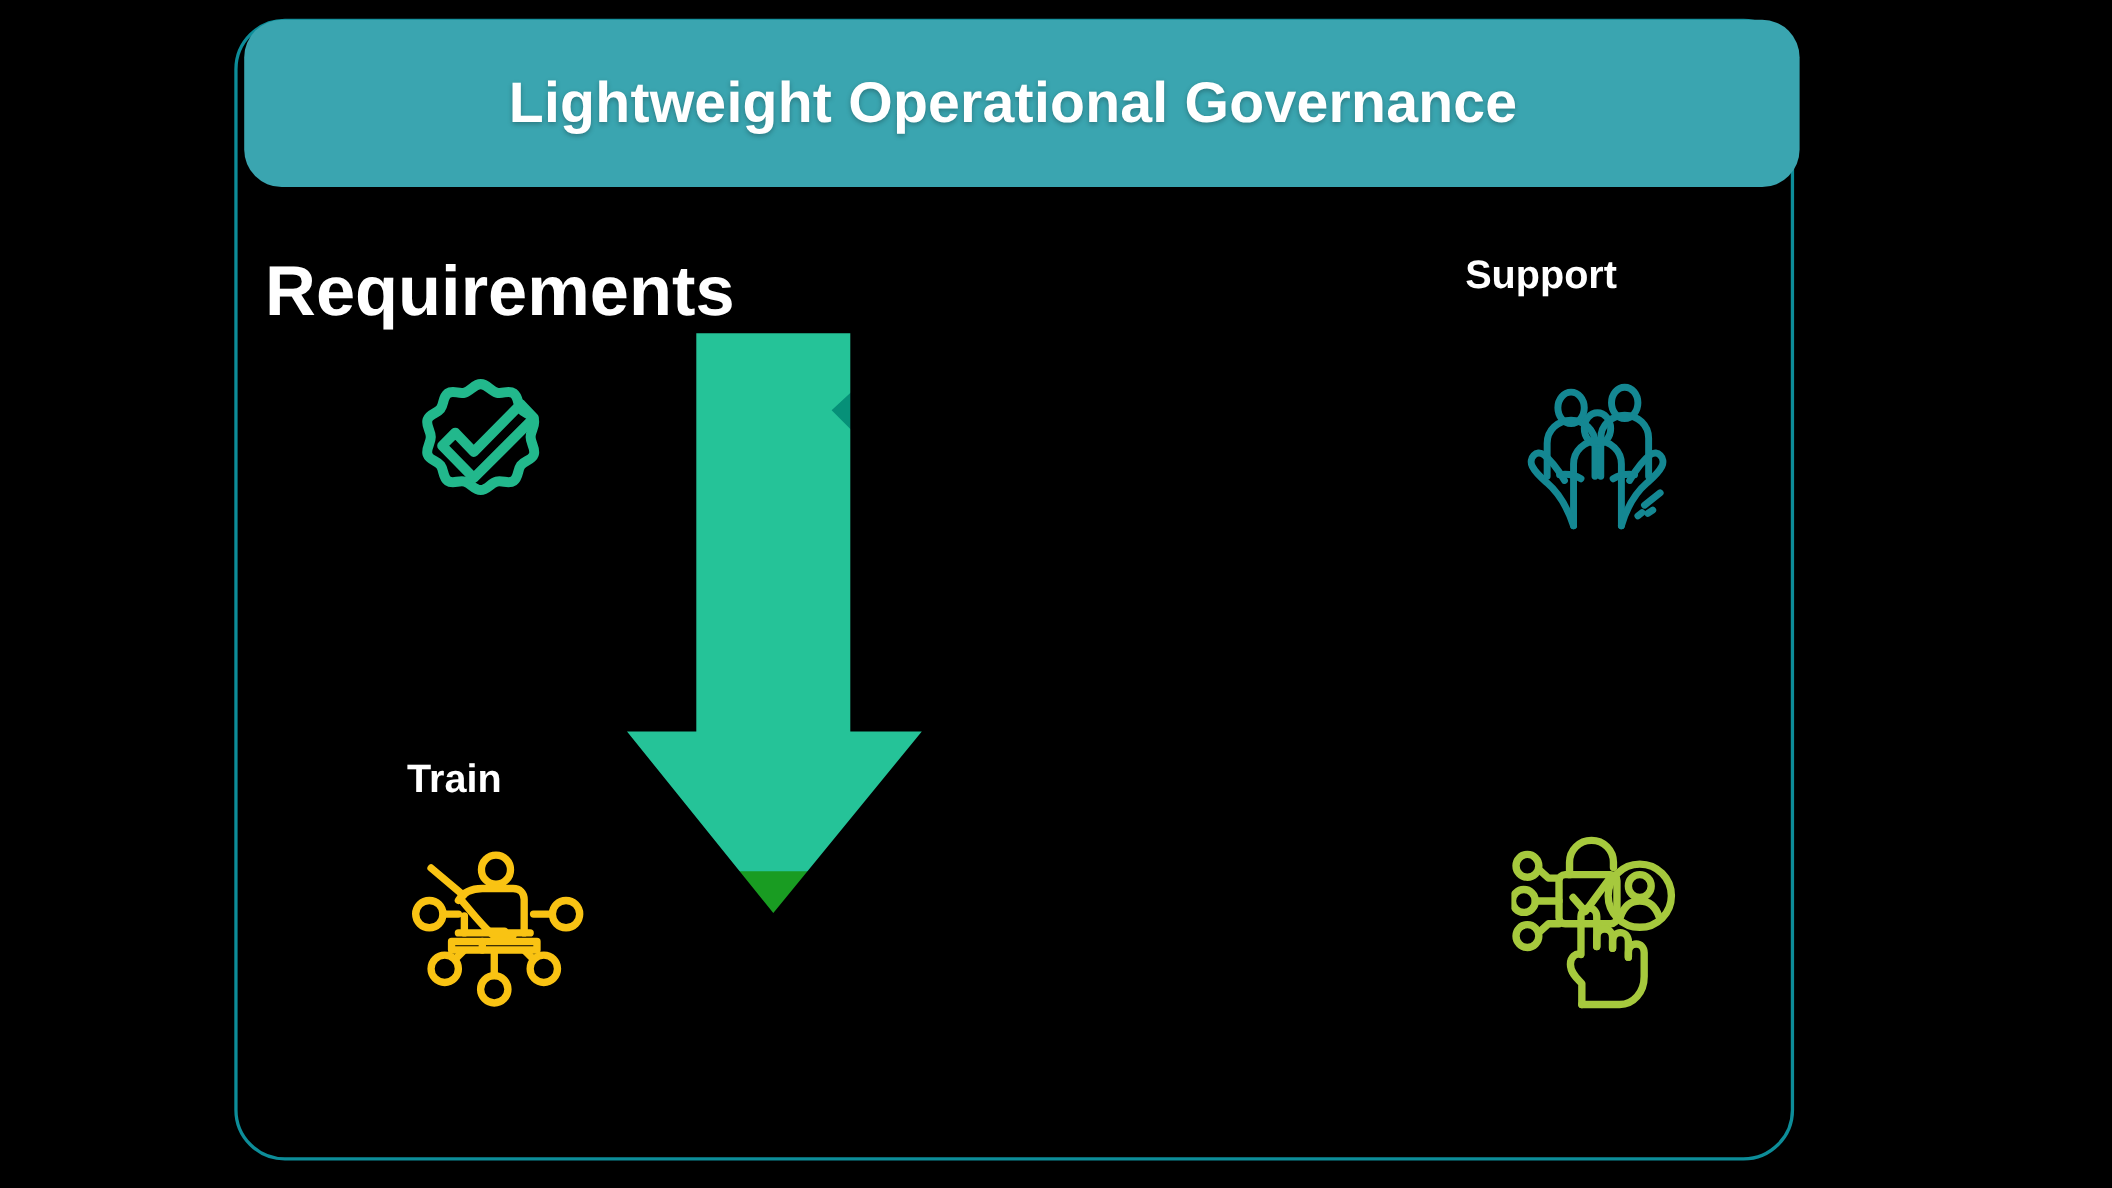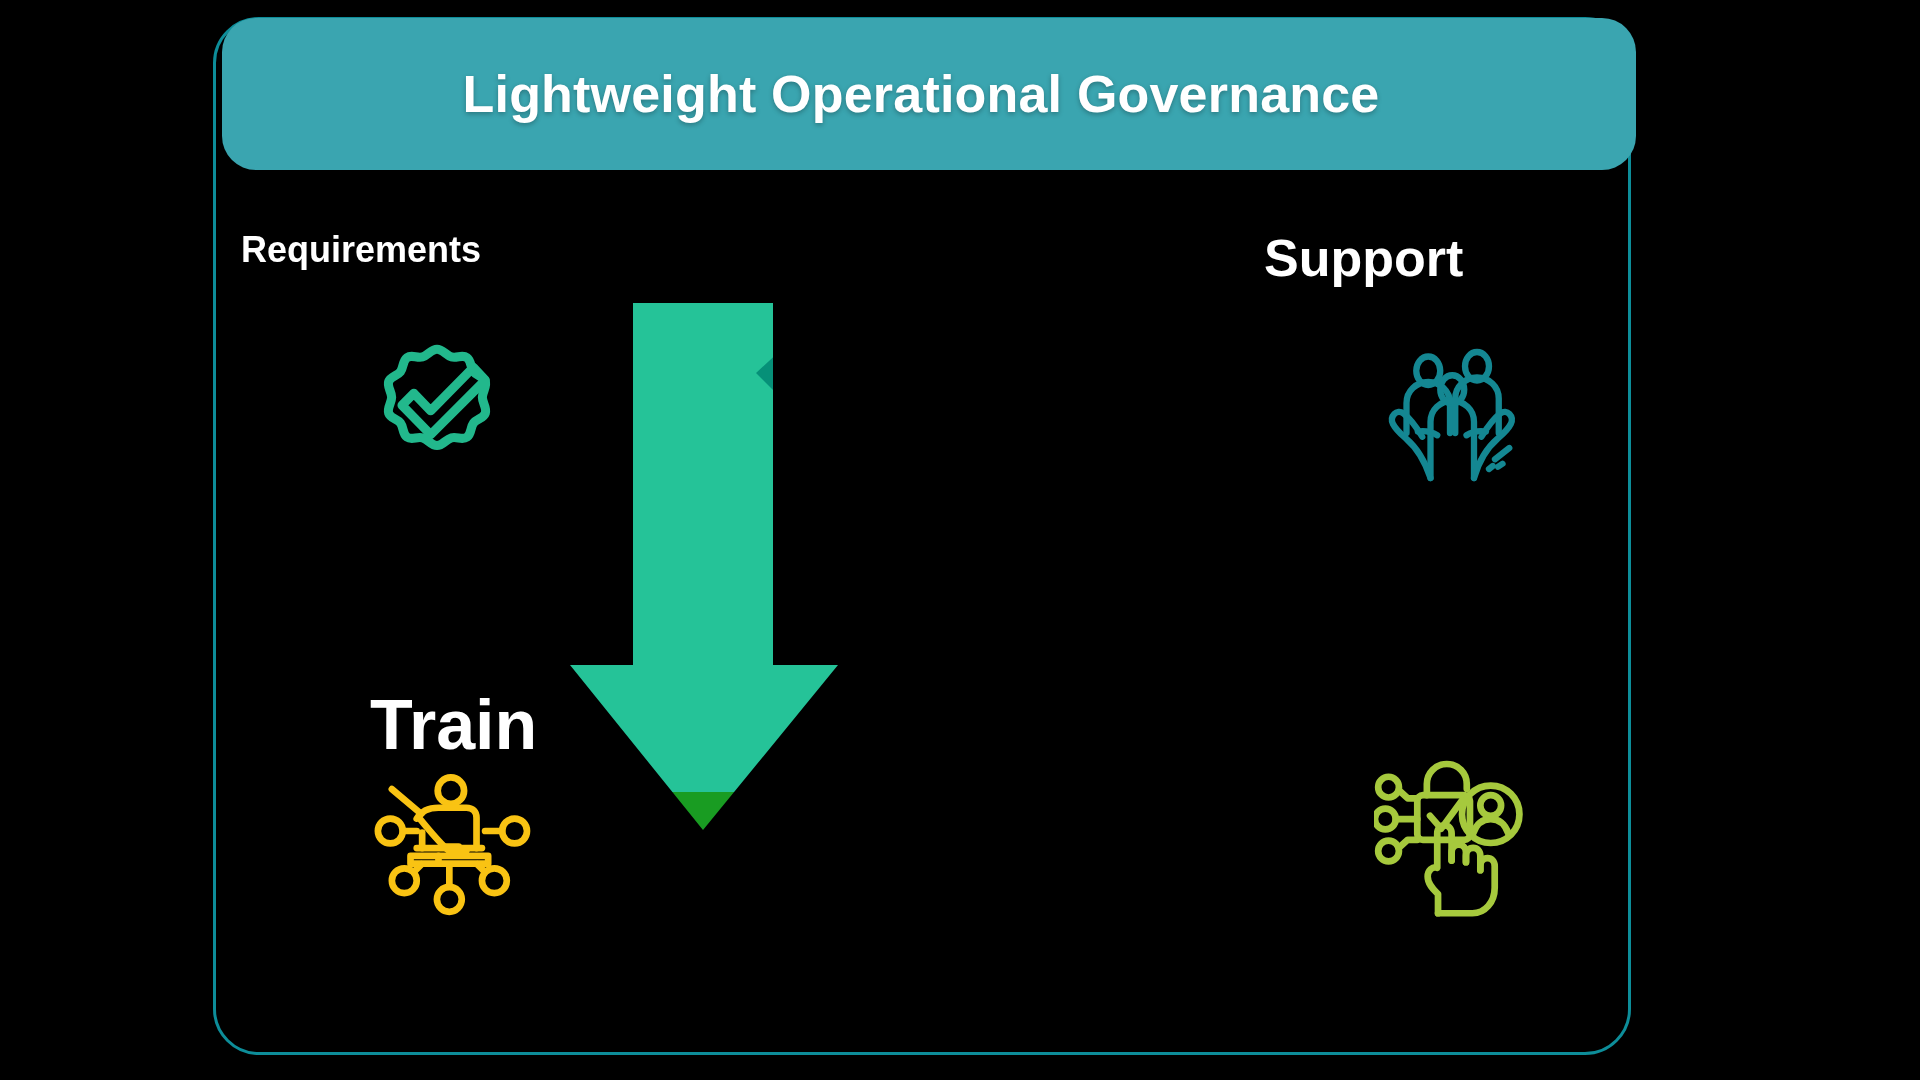--- a/index.html
+++ b/index.html
@@ -42,23 +42,23 @@
 
   
   .qlabel{
     position:absolute;
     color:#ffffff;
     font-weight:bold;
     white-space:nowrap;
     text-shadow:0 2px 6px rgba(0,0,0,.55);
     line-height:1;
   }
-  .lbl-req   { left:241px;  top:232px; font-size:36px; }
-  .lbl-sup   { left:1264px; top:232px; font-size:52px; }
-  .lbl-train { left:370px;  top:690px; font-size:70px; }
+  .lbl-req   { left:241px;  top:232px; font-size:64px; }
+  .lbl-sup   { left:1332px; top:232px; font-size:36px; }
+  .lbl-train { left:370px;  top:690px; font-size:36px; }
   .lbl-enable{ left:1366px; top:657px; font-size:52px; }
 
   
   .icon-box{position:absolute;}
   .ic-req   { left:362px;  top:338px;  width:150px; height:140px; }
   .ic-sup   { left:1384px; top:340px;  width:150px; height:150px; }
   .ic-train { left:374px;  top:772px;  width:160px; height:146px; }
   .ic-enable{ left:1374px; top:760px;  width:160px; height:166px; }
   .icon-box svg{display:block;width:100%;height:100%;}
 

